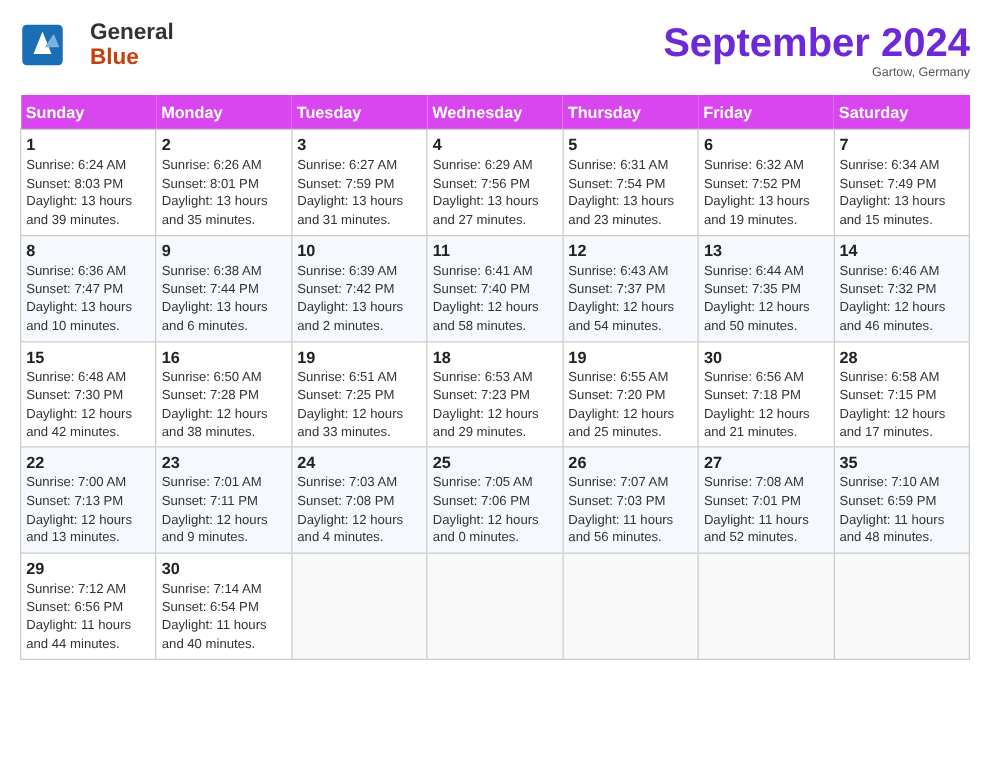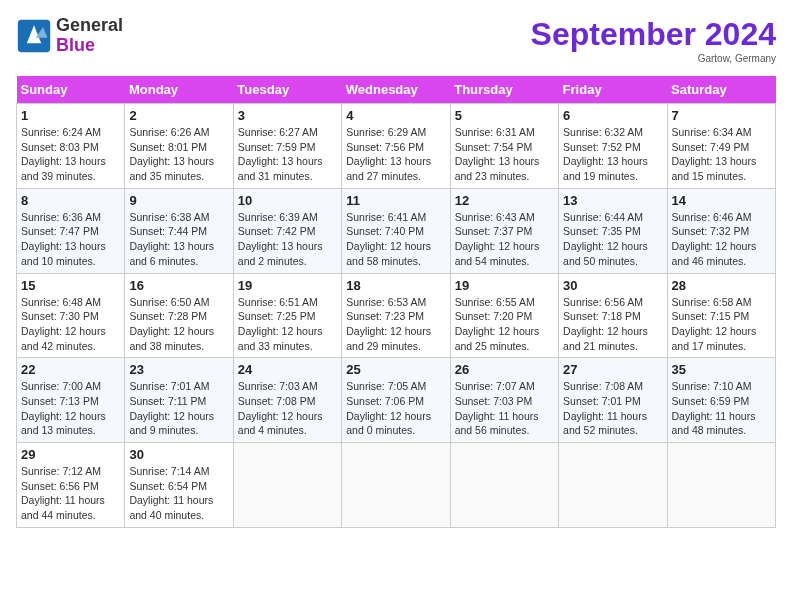--- a/index.html
+++ b/index.html
@@ -12,21 +12,21 @@
     }
     .header {
       display: flex;
       justify-content: space-between;
       align-items: flex-start;
       margin-bottom: 12px;
     }
     .logo {
       display: flex;
       align-items: center;
-      gap: 4px;
+      gap: 20px;
     }
     .logo-text {
       font-size: 18px;
       font-weight: bold;
       color: #333;
       line-height: 1.1;
     }
     .logo-icon {
       width: 36px;
       height: 36px;
@@ -88,21 +88,21 @@
 
 <div class="header">
   <div class="logo">
     <svg class="logo-icon" viewBox="0 0 40 40">
       <rect x="2" y="2" width="36" height="36" rx="4" fill="#1a6eb5"></rect>
       <polygon points="12,28 20,8 28,28" fill="white"></polygon>
       <polygon points="22,22 30,10 35,22" fill="#7ab3e0"></polygon>
     </svg>
     <div class="logo-text">
       <div>General</div>
-      <div style="color:#a21caf;">Blue</div>
+      <div style="color:#c2410c;">Blue</div>
     </div>
   </div>
   <div class="title-area">
     <div class="month-title">September 2024</div>
     <div class="location">Gartow, Germany</div>
   </div>
 </div>
 
 <table class="calendar">
   <thead>

